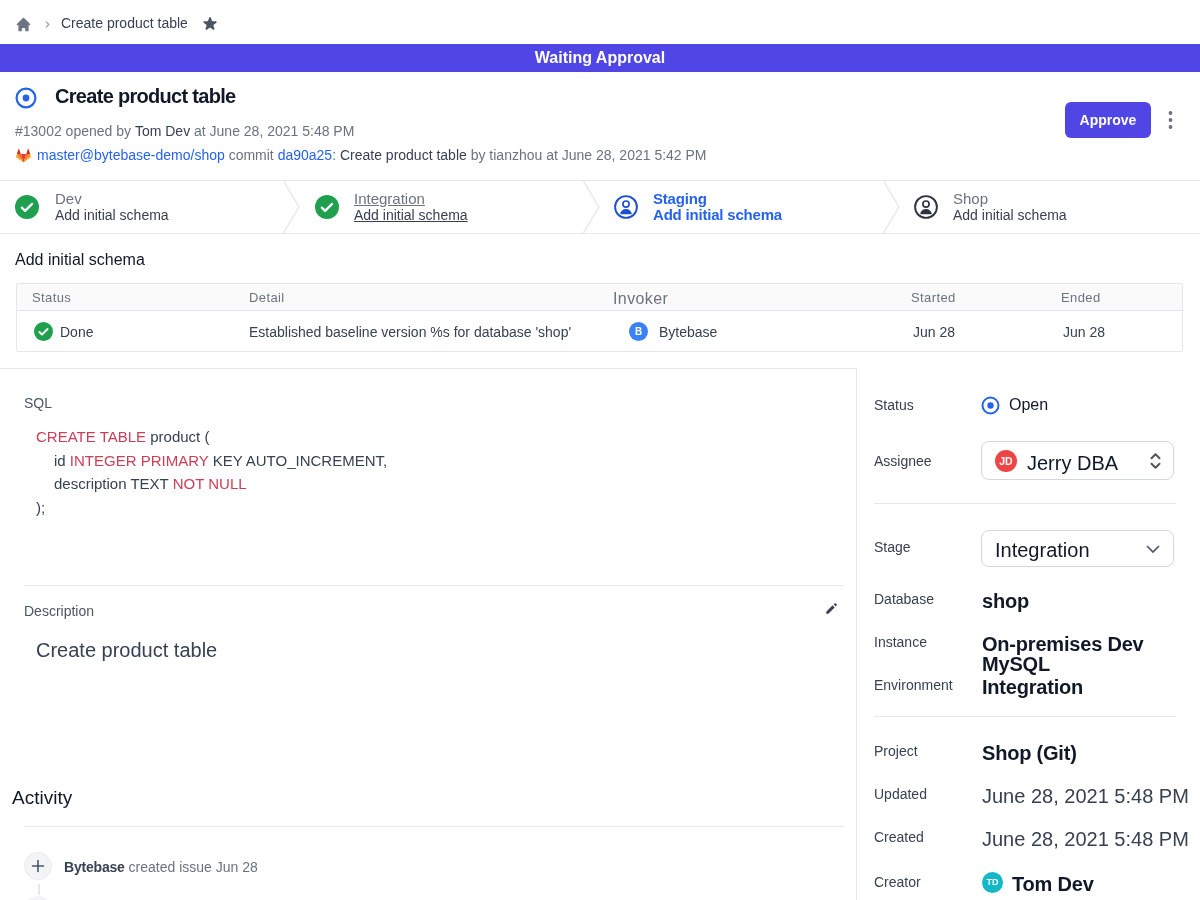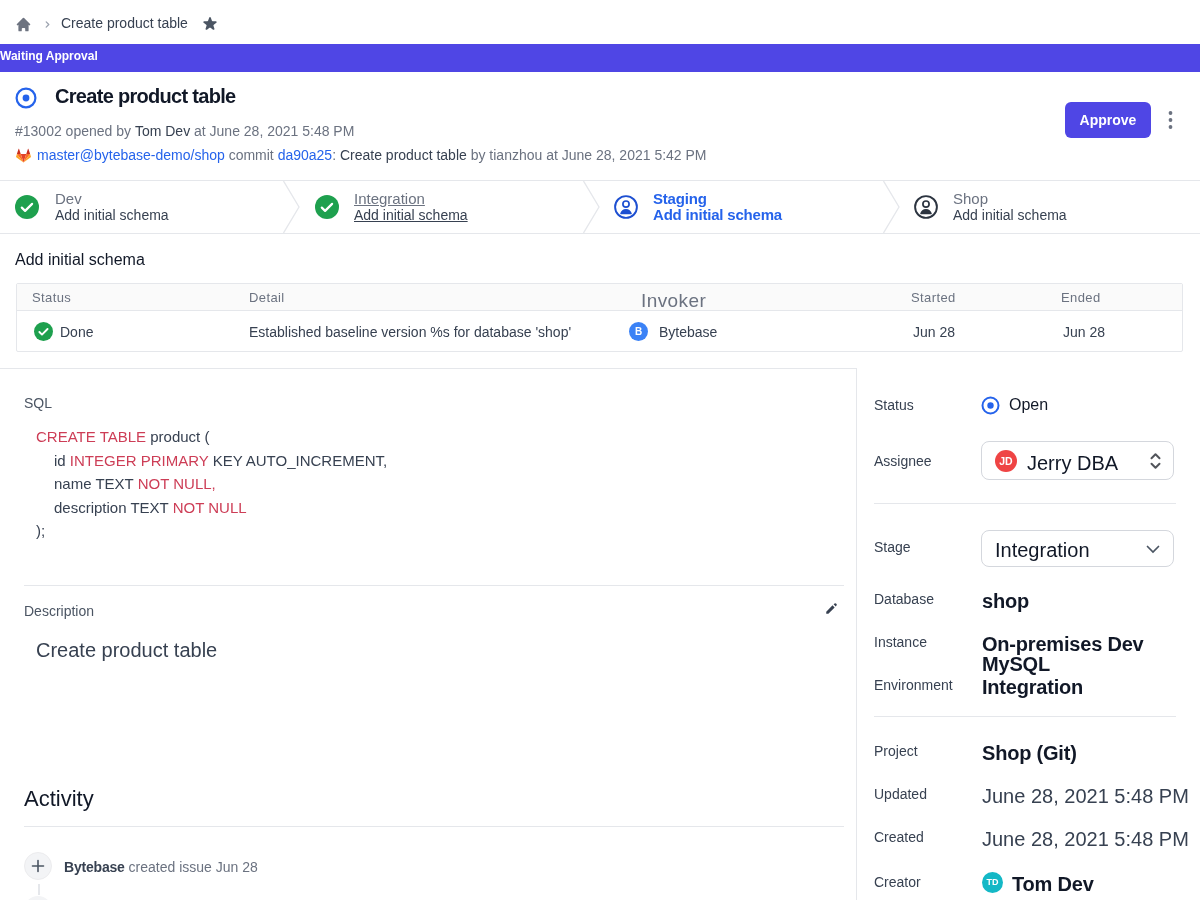--- a/index.html
+++ b/index.html
@@ -30,21 +30,21 @@
     </svg>
 <svg class="ab" style="left:41px;top:18px" width="13" height="13" viewBox="0 0 20 20" fill="#9ca3af">
       <path d="M7.293 14.707a1 1 0 0 1 0-1.414L10.586 10 7.293 6.707a1 1 0 0 1 1.414-1.414l4 4a1 1 0 0 1 0 1.414l-4 4a1 1 0 0 1-1.414 0z"></path>
     </svg>
 <div class="ab t14 g7" style="left:61px;top:16px">Create product table</div>
 <svg class="ab" style="left:201px;top:15px" width="18" height="18" viewBox="0 0 20 20" fill="#4b5563">
       <path d="M9.049 2.927c.3-.921 1.603-.921 1.902 0l1.07 3.292a1 1 0 0 0 .95.69h3.462c.969 0 1.371 1.24.588 1.81l-2.8 2.034a1 1 0 0 0-.364 1.118l1.07 3.292c.3.921-.755 1.688-1.54 1.118l-2.8-2.034a1 1 0 0 0-1.175 0l-2.8 2.034c-.784.57-1.838-.197-1.539-1.118l1.07-3.292a1 1 0 0 0-.364-1.118l-2.8-2.034c-.783-.57-.38-1.81.588-1.81h3.461a1 1 0 0 0 .951-.69l1.07-3.292z"></path>
     </svg>
 
 <div class="ab" style="left:0;top:44px;width:1200px;height:28px;background:#4f46e5"></div>
-<div class="ab med" style="left:0;top:50px;width:1200px;font-size:12px;line-height:1;color:#fff;font-weight:600">Waiting Approval</div>
+<div class="ab med" style="left:0;top:50px;width:1200px;text-align:center;font-size:16px;line-height:1;color:#fff;font-weight:600">Waiting Approval</div>
 
 <svg class="ab" style="left:15px;top:87px" width="22" height="22" viewBox="0 0 22 22">
       <circle cx="11" cy="11" r="9.4" fill="none" stroke="#2563eb" stroke-width="2.2"></circle>
       <circle cx="11" cy="11" r="3.4" fill="#2563eb"></circle>
     </svg>
 <div class="ab d" style="left:55px;top:86px;font-size:20px;font-weight:700;line-height:1;letter-spacing:-.7px">Create product table</div>
 <div class="ab t14 g5" style="left:15px;top:124px">#13002 opened by <span class="g7 med">Tom Dev</span> at June 28, 2021 5:48 PM</div>
 <svg class="ab" style="left:16px;top:148px" width="15" height="15" viewBox="0 0 36 34">
 <path fill="#e24329" d="M18 34 L11.4 13.6 H24.6 Z"></path>
 <path fill="#fc6d26" d="M18 34 L11.4 13.6 H2.1 Z M18 34 L24.6 13.6 H33.9 Z"></path>
@@ -101,21 +101,21 @@
     </svg>
 <div class="ab t12 g5" style="left:953px;top:191px">Shop</div>
 <div class="ab t14 g7" style="left:953px;top:208px">Add initial schema</div>
 
 <div class="ab d" style="left:15px;top:252px;font-size:16px;line-height:1">Add initial schema</div>
 
 <div class="ab" style="left:16px;top:283px;width:1167px;height:69px;border:1px solid #e5e7eb;border-radius:2px">
   <div style="height:27px;background:#fafafa;border-bottom:1px solid #e5e7eb;position:relative">
     <div class="ab g5 med" style="font-size:13px;line-height:1;left:15px;top:7px;letter-spacing:.4px">Status</div>
     <div class="ab g5 med" style="font-size:13px;line-height:1;left:232px;top:7px;letter-spacing:.4px">Detail</div>
-    <div class="ab g5 med" style="font-size:19px;line-height:1;left:624px;top:7px;letter-spacing:.4px">Invoker</div>
+    <div class="ab g5 med" style="font-size:16px;line-height:1;left:596px;top:7px;letter-spacing:.4px">Invoker</div>
     <div class="ab g5 med" style="font-size:13px;line-height:1;left:894px;top:7px;letter-spacing:.4px">Started</div>
     <div class="ab g5 med" style="font-size:13px;line-height:1;left:1044px;top:7px;letter-spacing:.4px">Ended</div>
   </div>
   <div style="height:40px;position:relative">
     <svg class="ab" style="left:17px;top:11px" width="19" height="19" viewBox="0 0 24 24">
           <circle cx="12" cy="12" r="12" fill="#1ea04e"></circle>
           <path d="M6.8 12.6l3.3 3.3 7-7" fill="none" stroke="#fff" stroke-width="2.4" stroke-linecap="round" stroke-linejoin="round"></path>
         </svg>
     <div class="ab t14 g7" style="left:43px;top:14px">Done</div>
     <div class="ab t14 g7" style="left:232px;top:14px">Established baseline version %s for database 'shop'</div>
@@ -129,33 +129,32 @@
   </div>
 </div>
 
 <div class="ab ln" style="left:0;top:368px;width:857px"></div>
 <div class="ab" style="left:856px;top:368px;width:1px;height:532px;background:#e5e7eb"></div>
 
 <div class="ab t14 g6" style="left:24px;top:396px">SQL</div>
 <div class="ab" style="left:36px;top:425px;font-size:15px;line-height:23.5px;color:#374151">
 <div><span class="kw">CREATE TABLE</span> product (</div>
 <div style="padding-left:18px"><span>id </span><span class="kw">INTEGER PRIMARY</span> KEY AUTO_INCREMENT,</div>
-<div style="padding-left:18px">name TEXT <span class="kw">NOT NULL,</span></div>
 <div style="padding-left:18px">description TEXT <span class="kw">NOT NULL</span></div>
 <div>);</div>
 </div>
 
 <div class="ab ln" style="left:24px;top:585px;width:820px"></div>
 <div class="ab t14 g6" style="left:24px;top:604px">Description</div>
 <svg class="ab" style="left:824px;top:601px" width="15" height="15" viewBox="0 0 20 20" fill="#374151">
       <path d="M13.586 3.586a2 2 0 1 1 2.828 2.828l-.793.793-2.828-2.828.793-.793zM11.379 5.793 3 14.172V17h2.828l8.38-8.379-2.83-2.828z"></path>
     </svg>
 <div class="ab t15 g7" style="left:36px;top:640px">Create product table</div>
 
-<div class="ab d med" style="left:24px;top:788px;font-size:22px;line-height:1">Activity</div>
+<div class="ab d med" style="left:12px;top:788px;font-size:19px;line-height:1">Activity</div>
 <div class="ab ln" style="left:24px;top:826px;width:820px"></div>
 <div class="ab" style="left:24px;top:852px;width:28px;height:28px;border-radius:50%;background:#f3f4f6;border:1px solid #ececee"></div>
 <svg class="ab" style="left:31px;top:859px" width="14" height="14" viewBox="0 0 14 14" fill="none" stroke="#4b5563" stroke-width="1.6" stroke-linecap="round">
       <path d="M7 1.5v11M1.5 7h11"></path>
     </svg>
 <div class="ab t14 g5" style="left:64px;top:860px"><span class="g7 sb">Bytebase</span> created issue Jun 28</div>
 <div class="ab" style="left:38px;top:884px;width:2px;height:11px;background:#e5e7eb"></div>
 <div class="ab" style="left:24px;top:896px;width:28px;height:28px;border-radius:50%;background:#f3f4f6"></div>
 
 <div class="ab t14 g7 med" style="left:874px;top:398px">Status</div>

